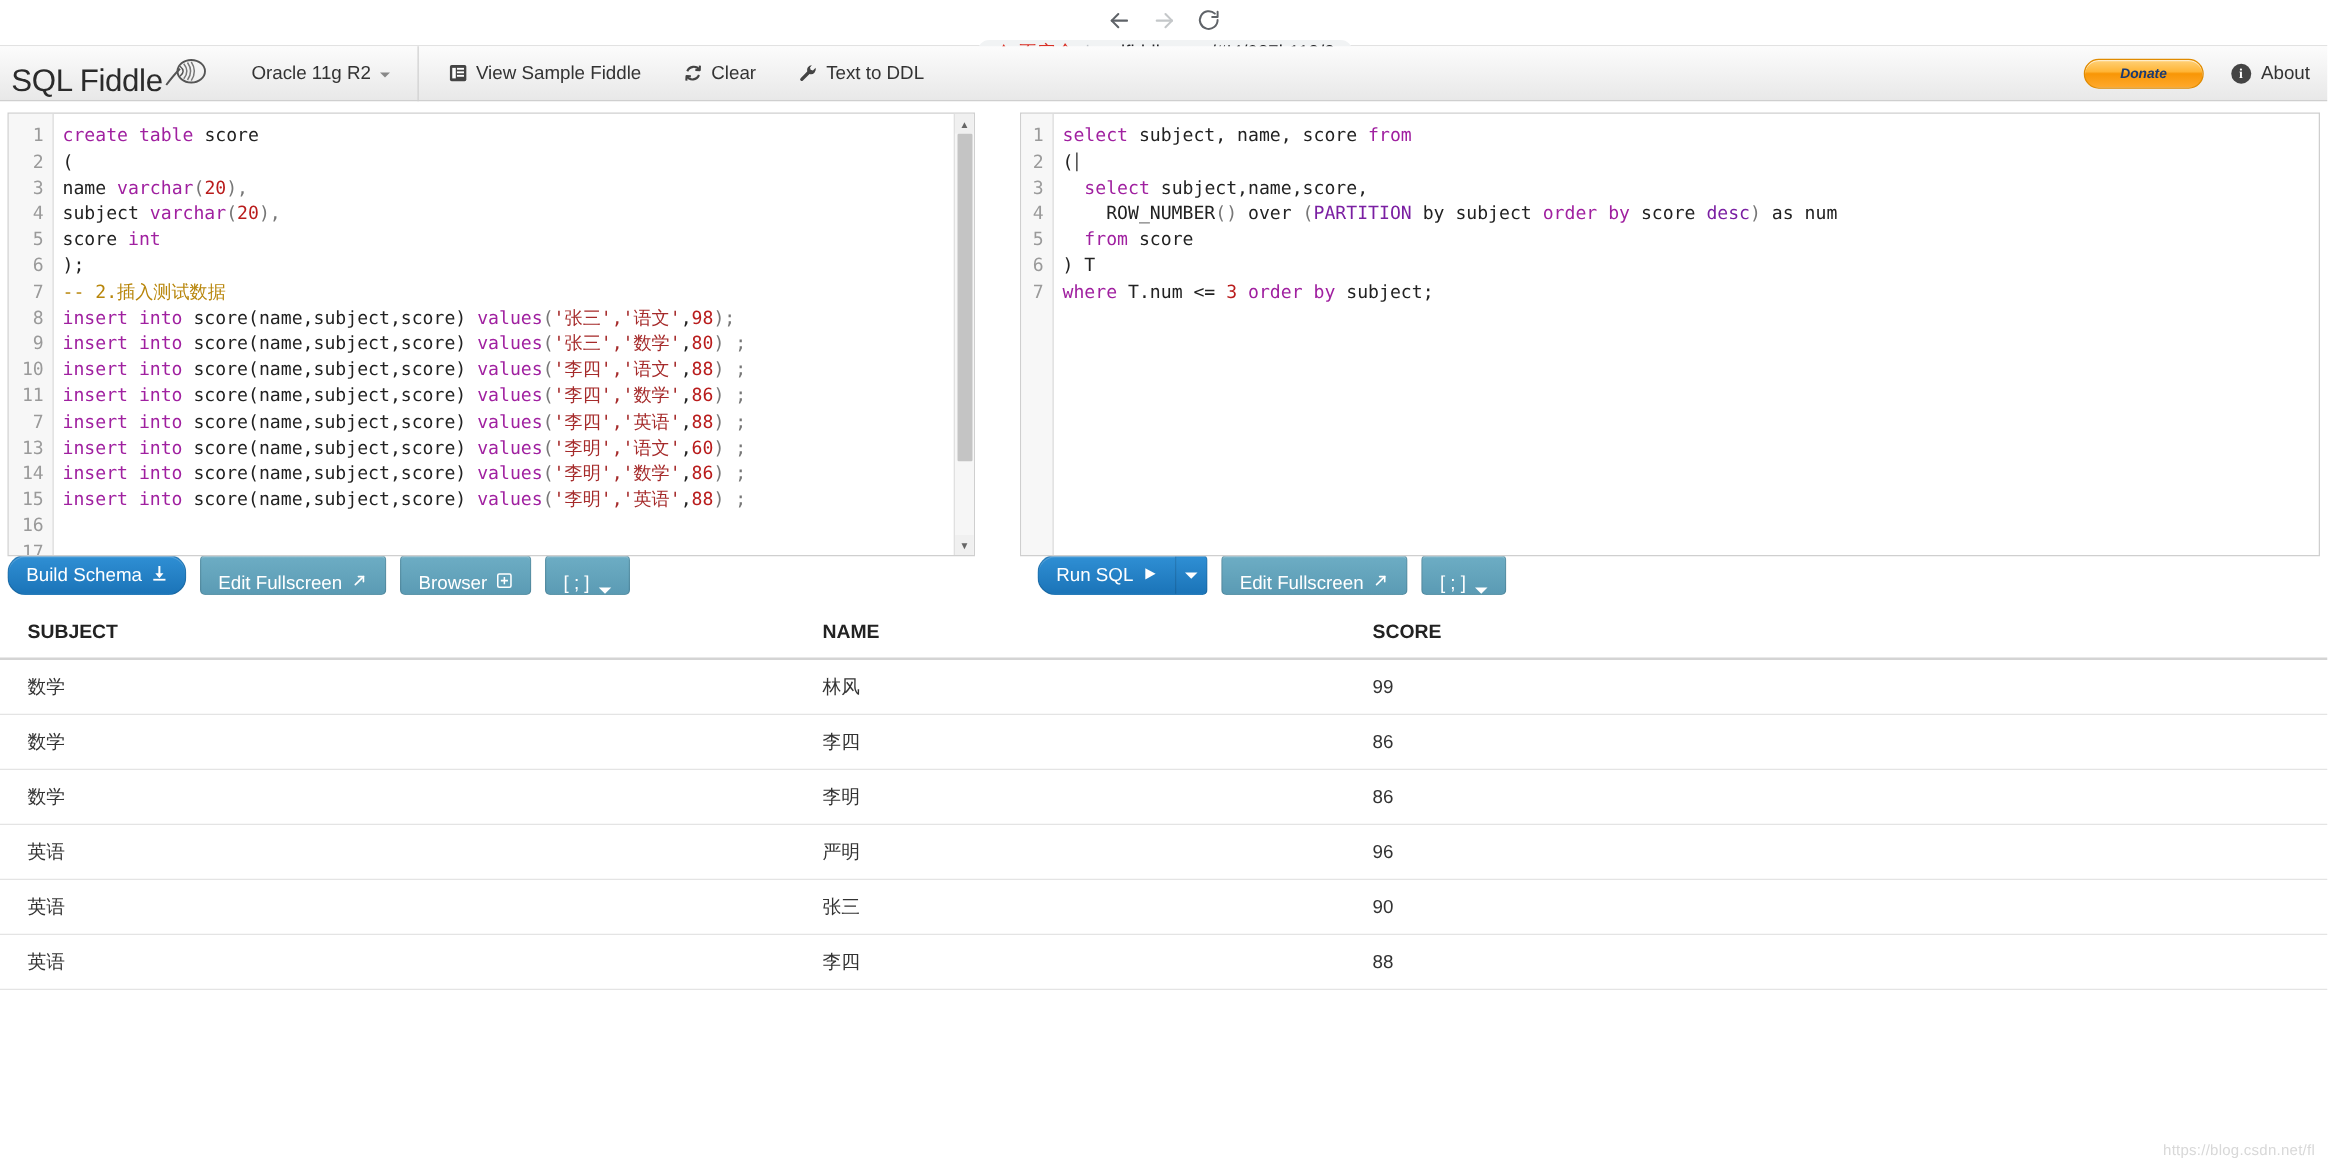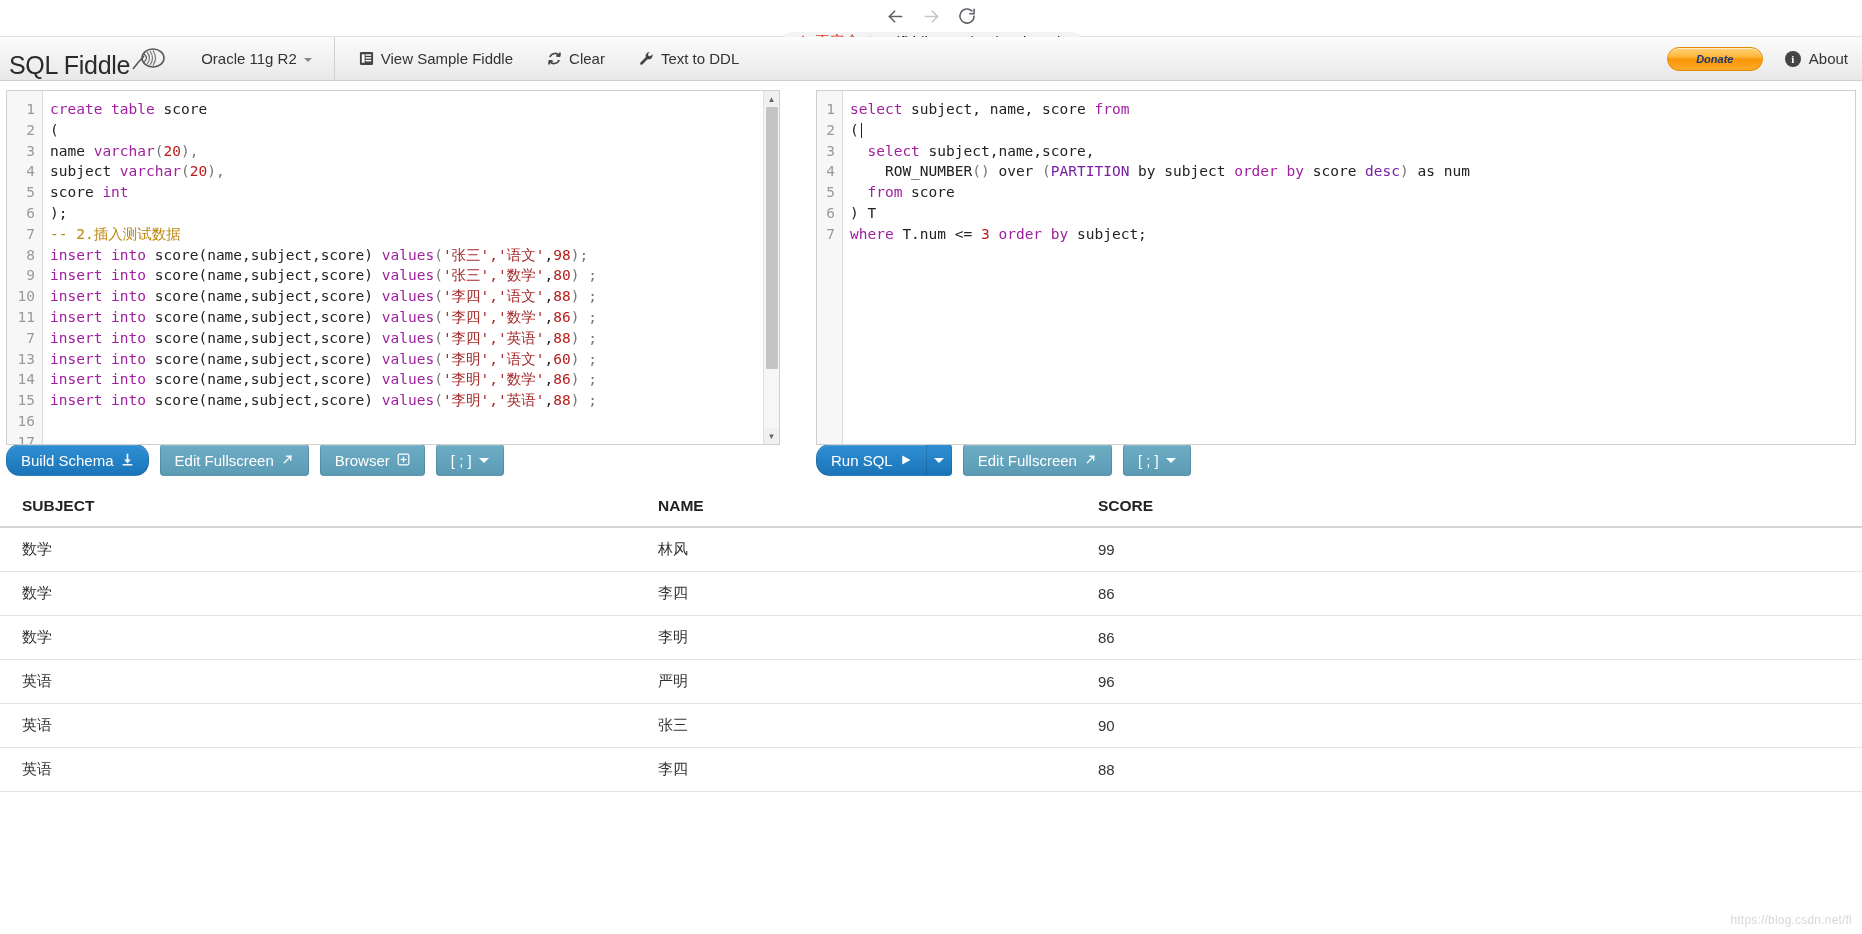--- a/index.html
+++ b/index.html
@@ -153,23 +153,23 @@
   .btnrow-left { width:774px; display:flex; gap:11px; }
   .btnrow-right { flex:1; display:flex; gap:11px; }
 
   .btn {
     height:32px; border-radius:4px; display:inline-flex; align-items:center; gap:7px;
     padding:0 14px; font-size:15px; color:#fff; border:1px solid rgba(0,0,0,.12);
     font-family:"Liberation Sans", sans-serif; white-space:nowrap;
     box-shadow:inset 0 1px 0 rgba(255,255,255,.18);
   }
   .btn-primary { background:linear-gradient(to bottom,#2f8fd4 0%,#1b74b8 100%);border-radius:14px; }
-  .btn-teal    { background:linear-gradient(to bottom,#6dadc4 0%,#5b9bb4 100%); }
+  .btn-teal    { background:linear-gradient(to bottom,#6dadc4 0%,#5b9bb4 100%);align-items:flex-end; }
   .btn-split-main {
-    border-top-right-radius:0;border-bottom-right-radius:0;border-right:none;
+    border-top-right-radius:0;border-bottom-right-radius:0;border-right:none;margin-left:14px;
   }
   .btn-split-caret {
     height:32px;width:26px;border-radius:0 4px 4px 0;
     background:linear-gradient(to bottom,#2f8fd4 0%,#1b74b8 100%);
     border:1px solid rgba(0,0,0,.12);
     display:flex;align-items:center;justify-content:center;
   }
   .wcaret {
     width:0;height:0;border-left:5px solid transparent;border-right:5px solid transparent;
     border-top:5px solid #fff;

